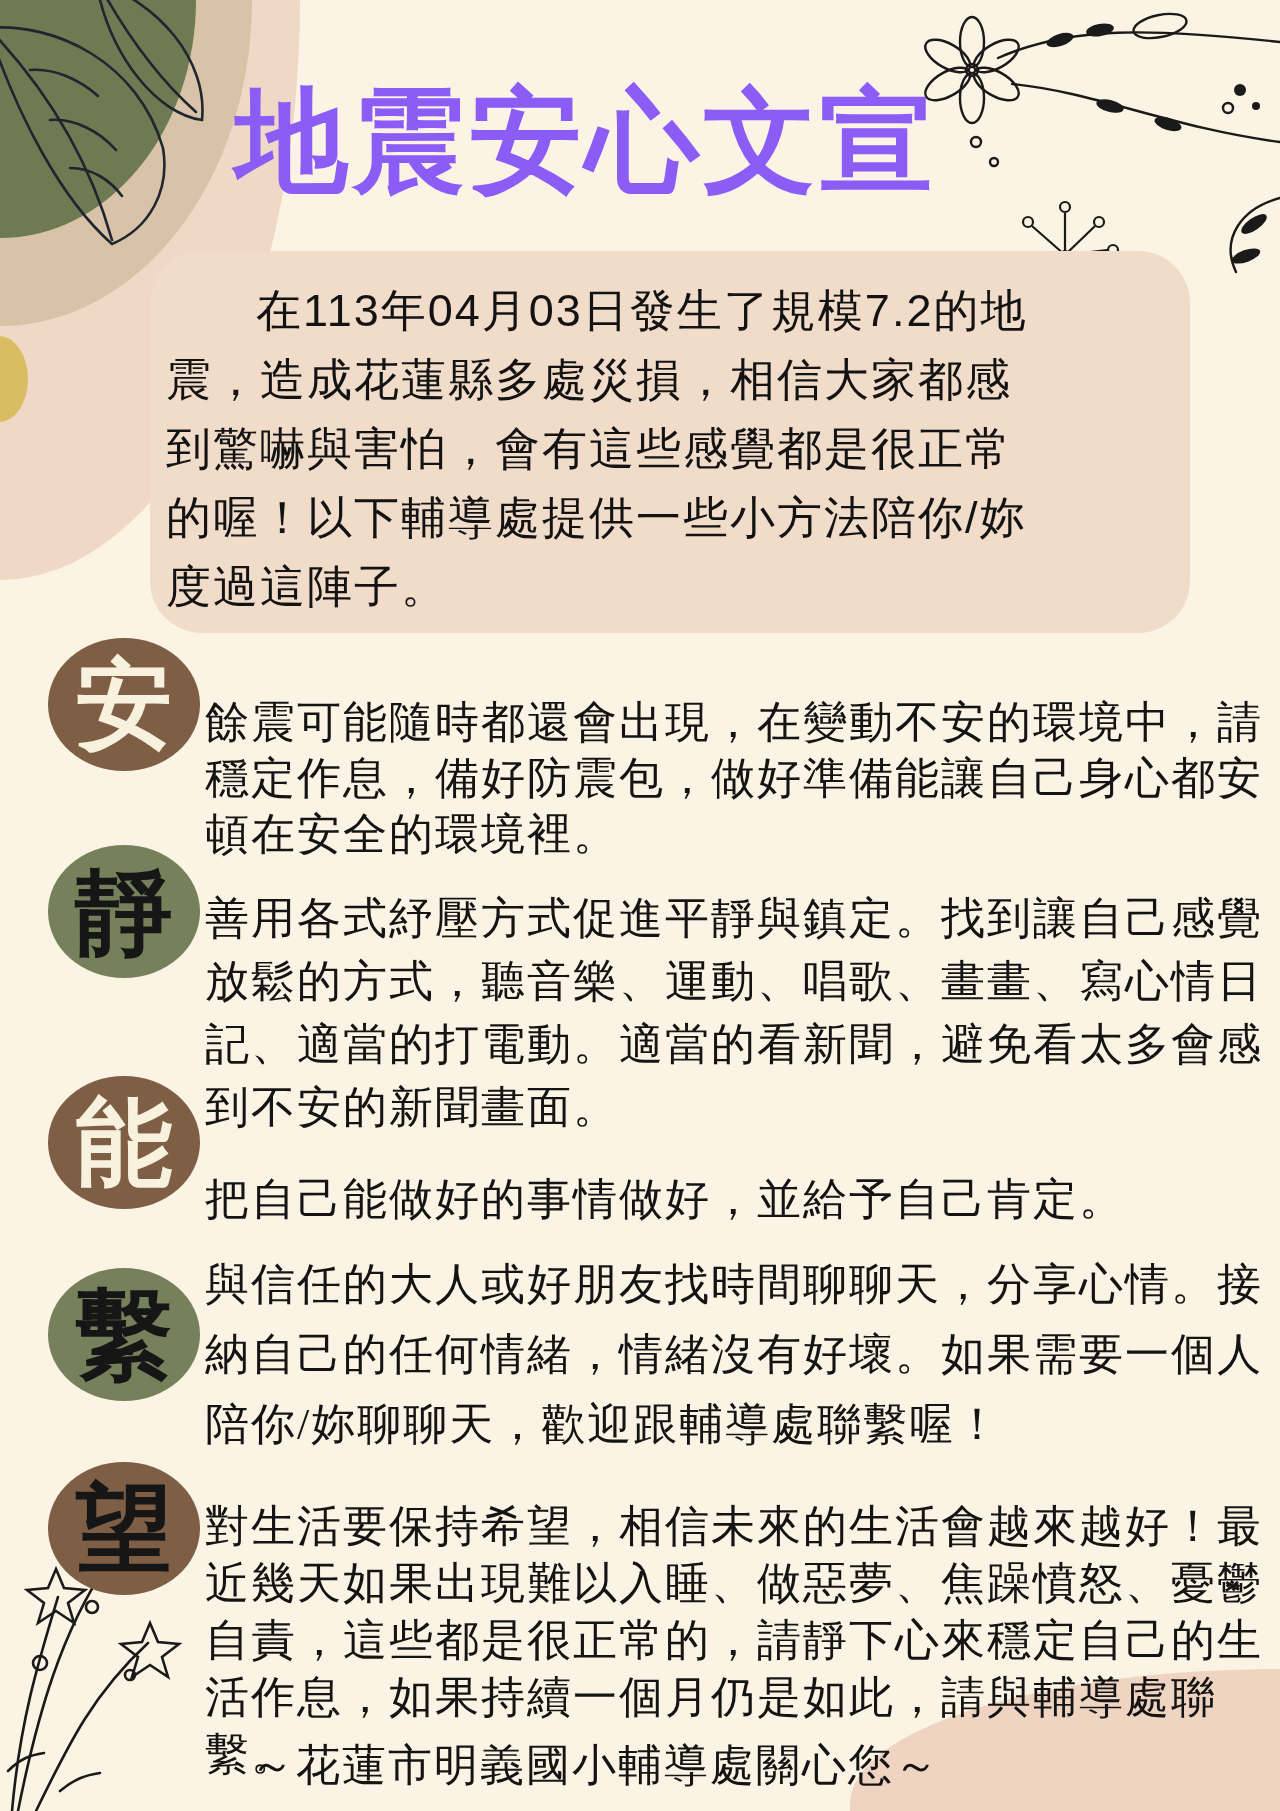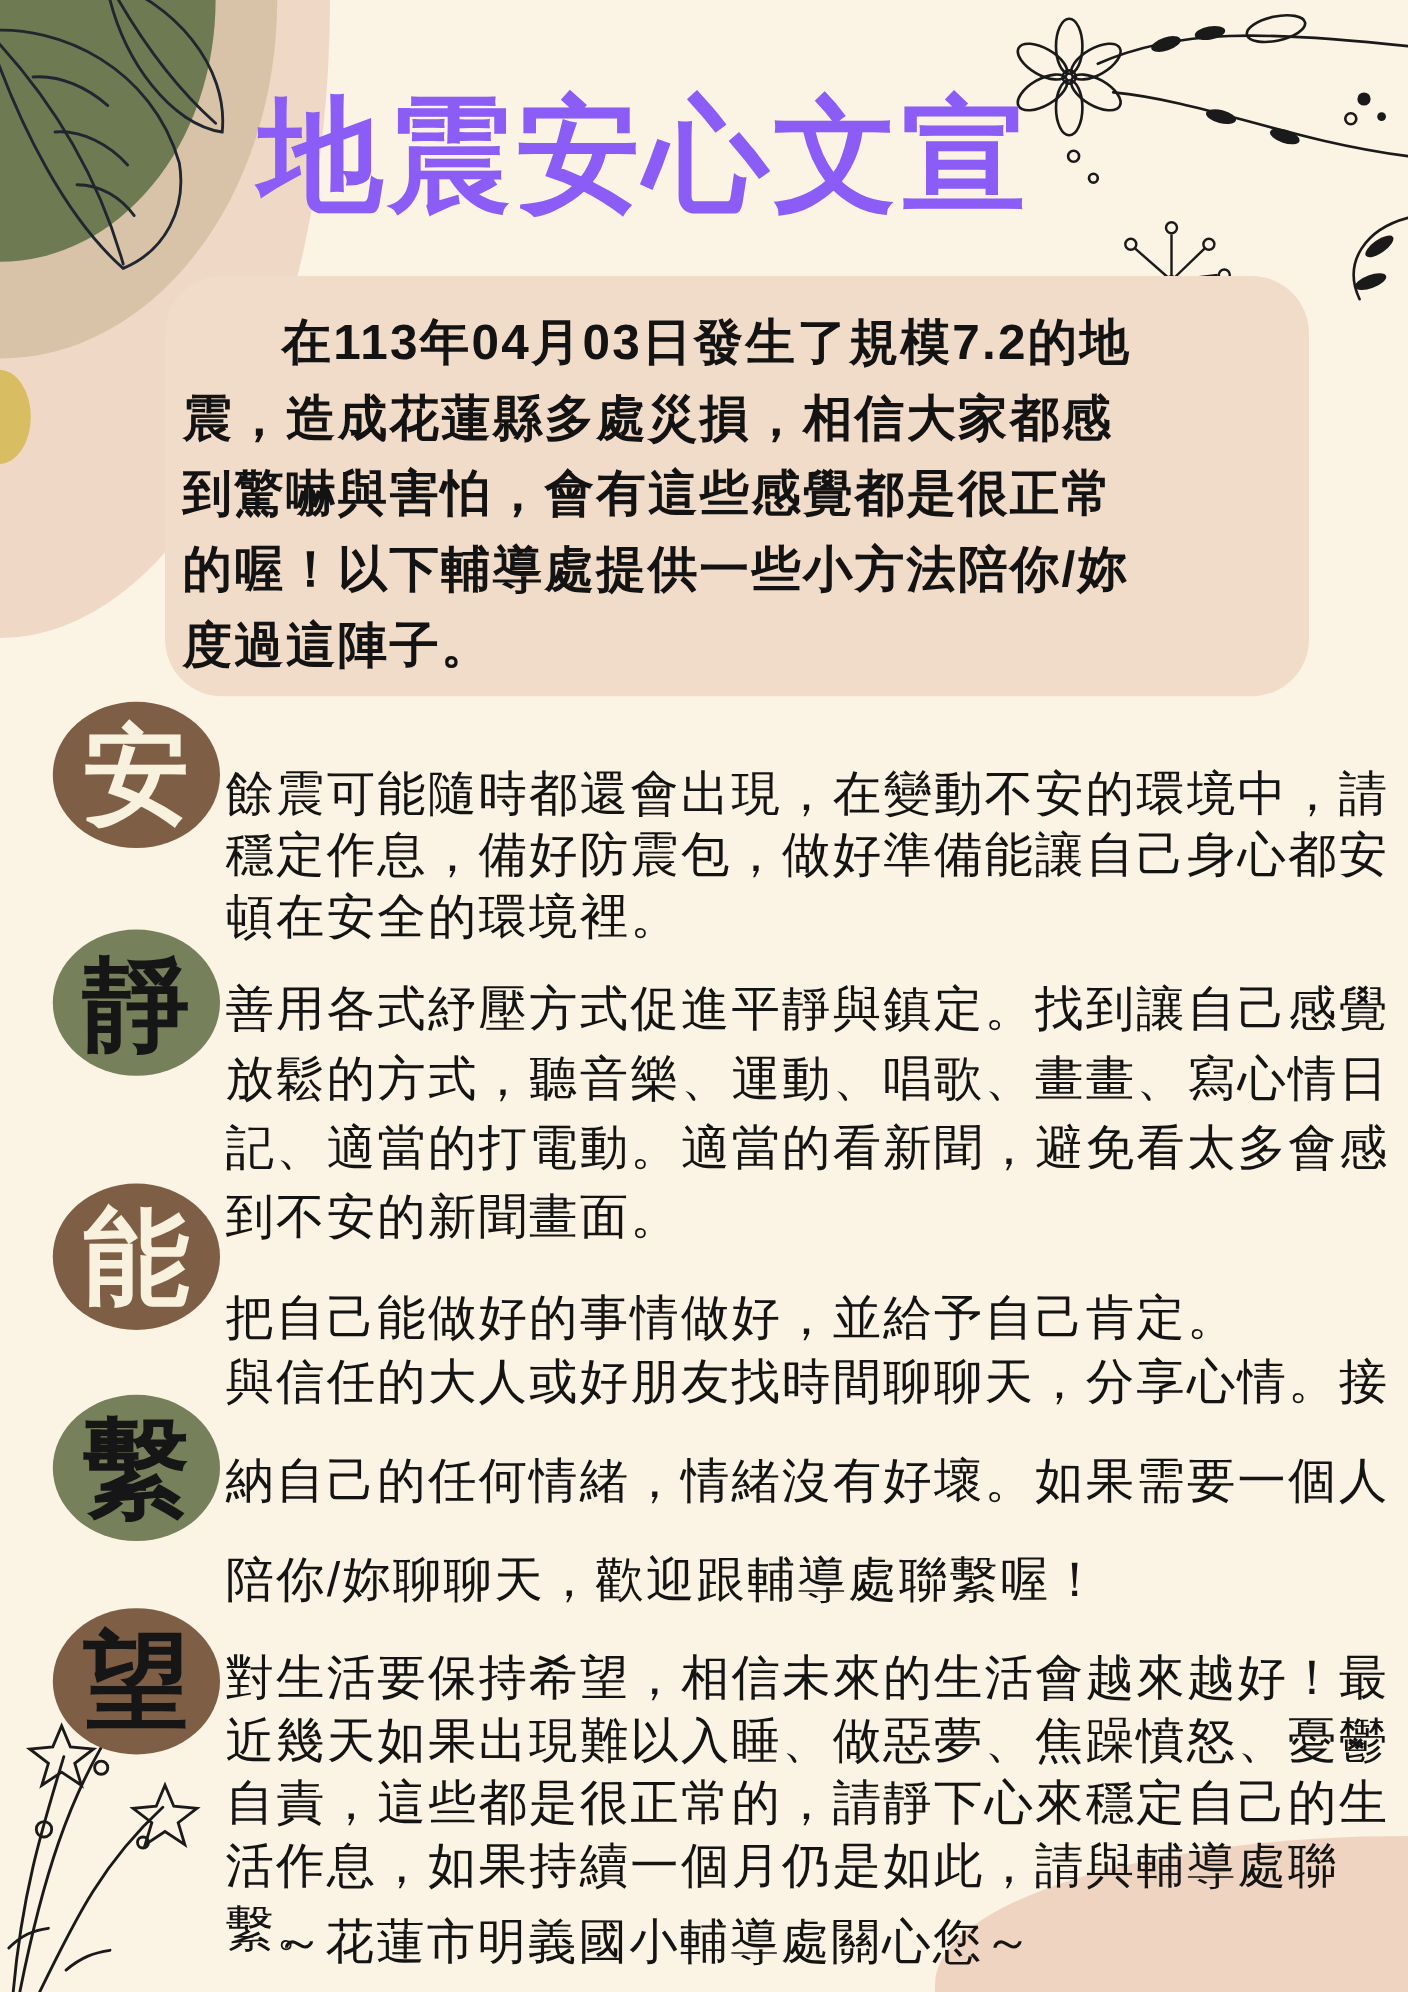--- a/index.html
+++ b/index.html
@@ -37,36 +37,36 @@
     color:#8b5cf6;
   }
   
   .intro-box{
     position:absolute;left:150px;top:251px;width:1040px;height:382px;
     background:#f1dbc9;border-radius:52px;
   }
   .intro-text{
     margin:25px 0 0 16px;width:872px;
     font-size:45px;line-height:69px;letter-spacing:2px;
-    text-indent:2em;color:#131313;font-weight:bold;
+    text-indent:2em;color:#131313;
   }
   
   .badge{
     position:absolute;left:48px;width:152px;height:133px;border-radius:50%;
     display:flex;align-items:center;justify-content:center;
     font-size:97px;font-weight:700;line-height:1;
   }
   .sec-text{
     position:absolute;left:205px;width:1078px;
     font-size:44px;letter-spacing:2px;color:#141414;
   }
   .b0{top:638px;}  .t0{top:650px;line-height:56px;}
   .b1{top:845px;}  .t1{top:842px;line-height:63px;}
   .b2{top:1076px;} .t2{top:1126px;line-height:57px;}
-  .b3{top:1268px;} .t3{top:1168px;line-height:90px;width:1058px;}
+  .b3{top:1268px;} .t3{top:1206px;line-height:70px;width:1058px;font-family:Liberation Serif, serif;}
   .b4{top:1462px;} .t4{top:1453px;line-height:57px;}
   
   .footer{
     position:absolute;left:0;top:1736px;width:1190px;text-align:center;
     font-size:44px;letter-spacing:2px;color:#141414;
   }
 </style>
 </head>
 <body>
 

